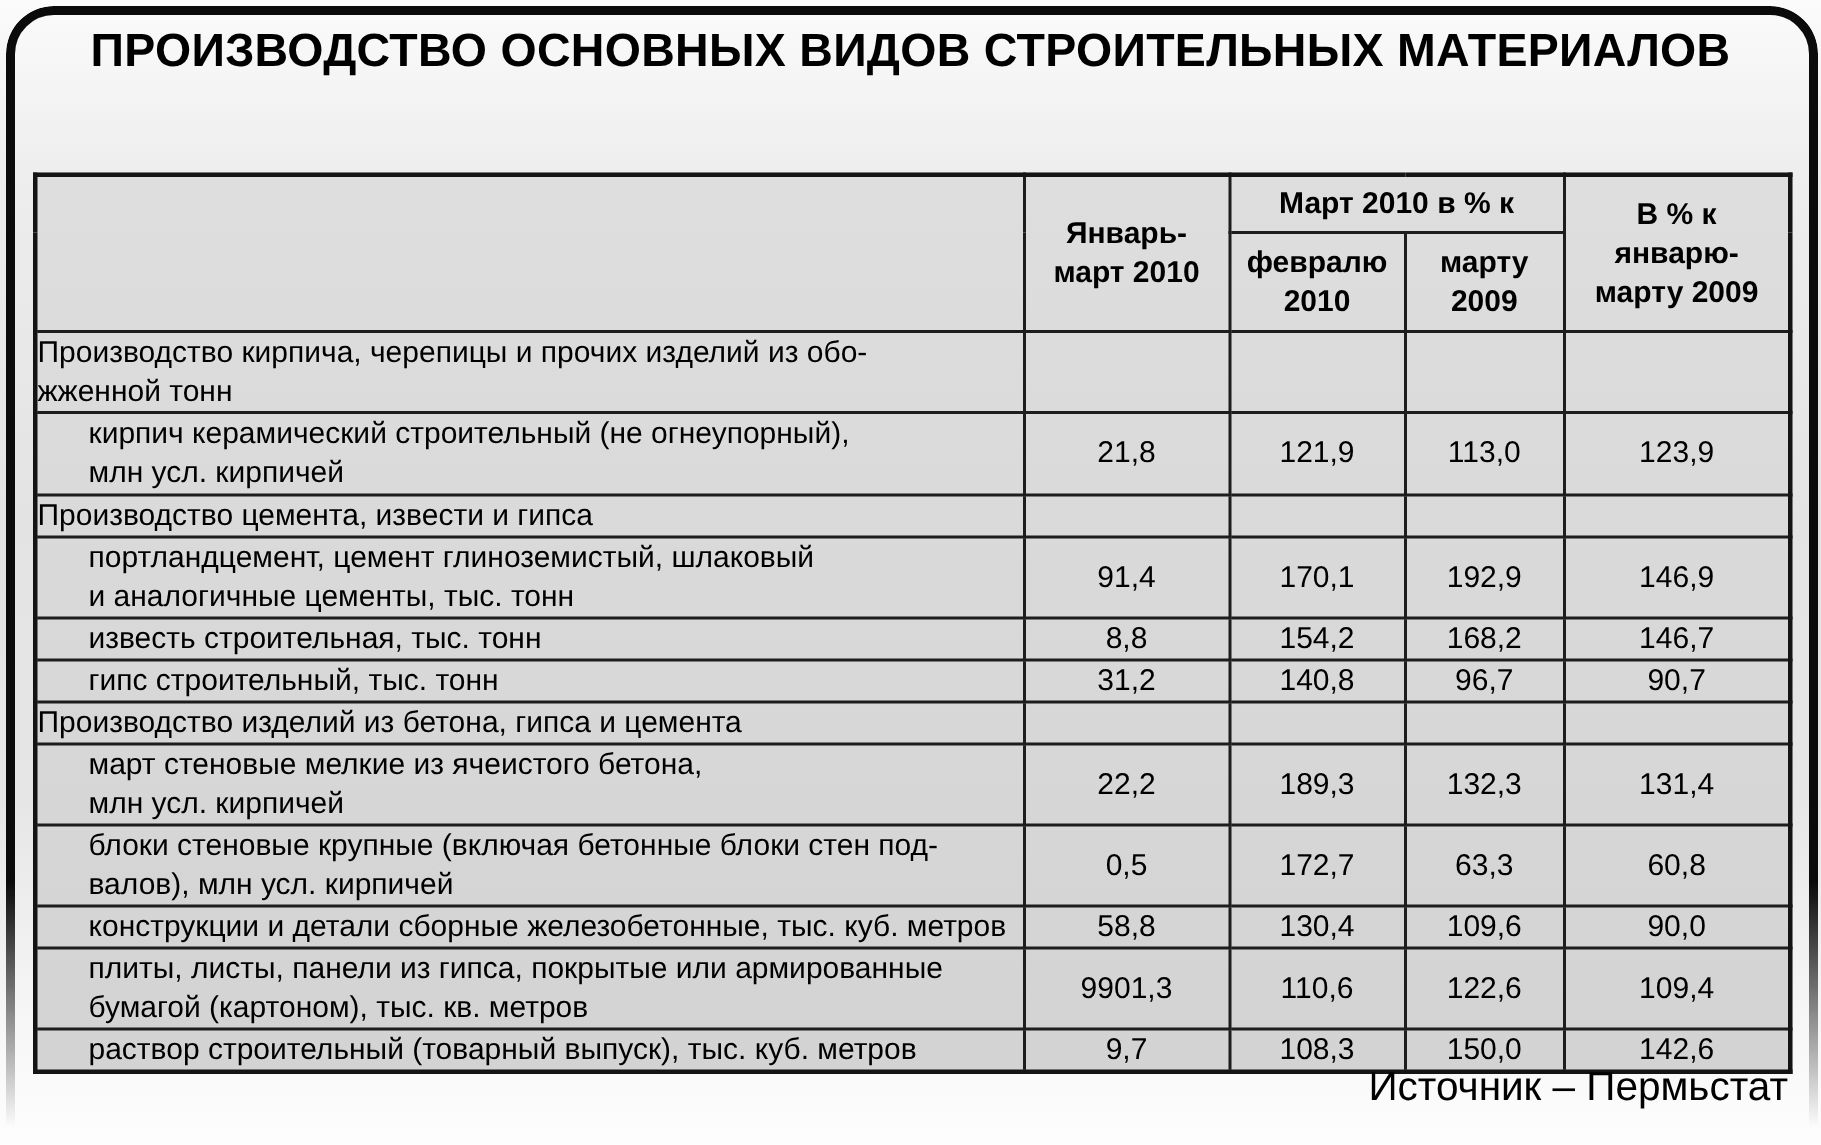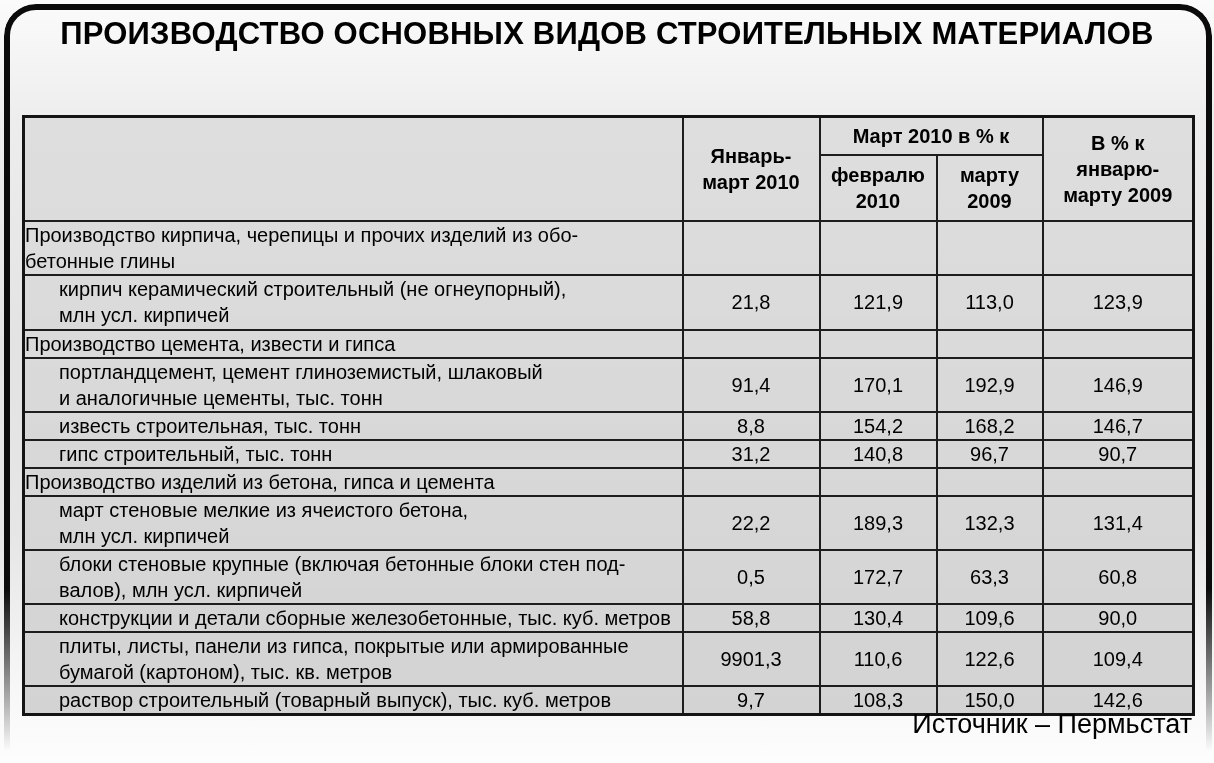--- a/index.html
+++ b/index.html
@@ -82,21 +82,21 @@
     </td>
     <td class="ch">
       <div>марту</div>
       <div>2009</div>
     </td>
   </tr>
 
   <tr class="rt1">
     <td class="lbl cat">
       <div class="ln">Производство кирпича, черепицы и прочих изделий из обо-</div>
-      <div class="ln">бетонные глины</div>
+      <div class="ln">жженной тонн</div>
     </td>
     <td class="val"></td>
     <td class="val"></td>
     <td class="val"></td>
     <td class="val"></td>
   </tr>
 
   <tr class="rt2">
     <td class="lbl item">
       <div class="ln">кирпич керамический строительный (не огнеупорный),</div>

